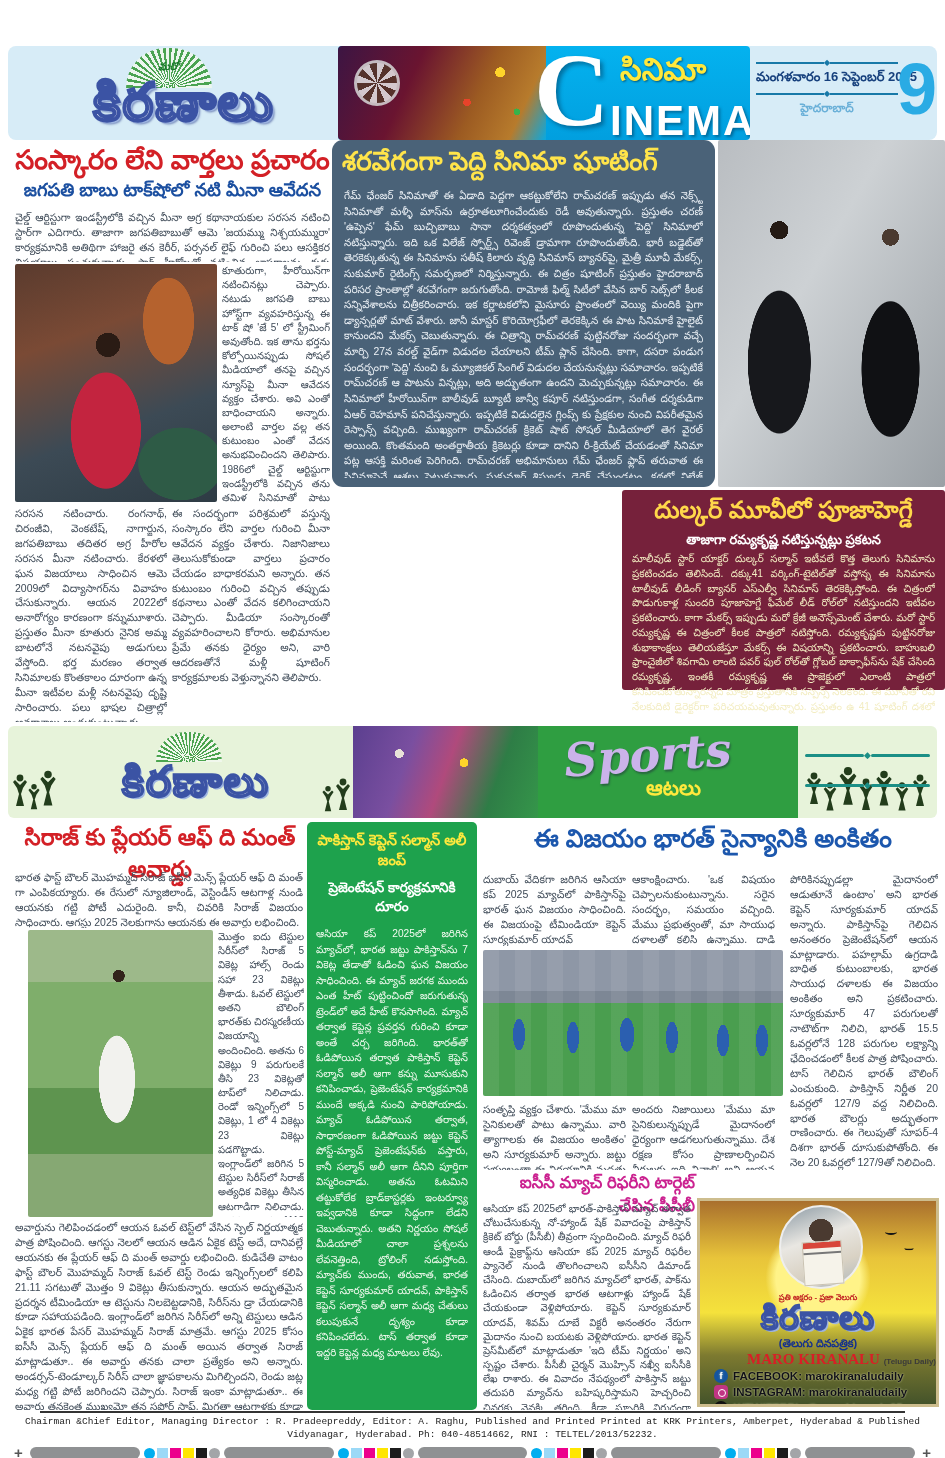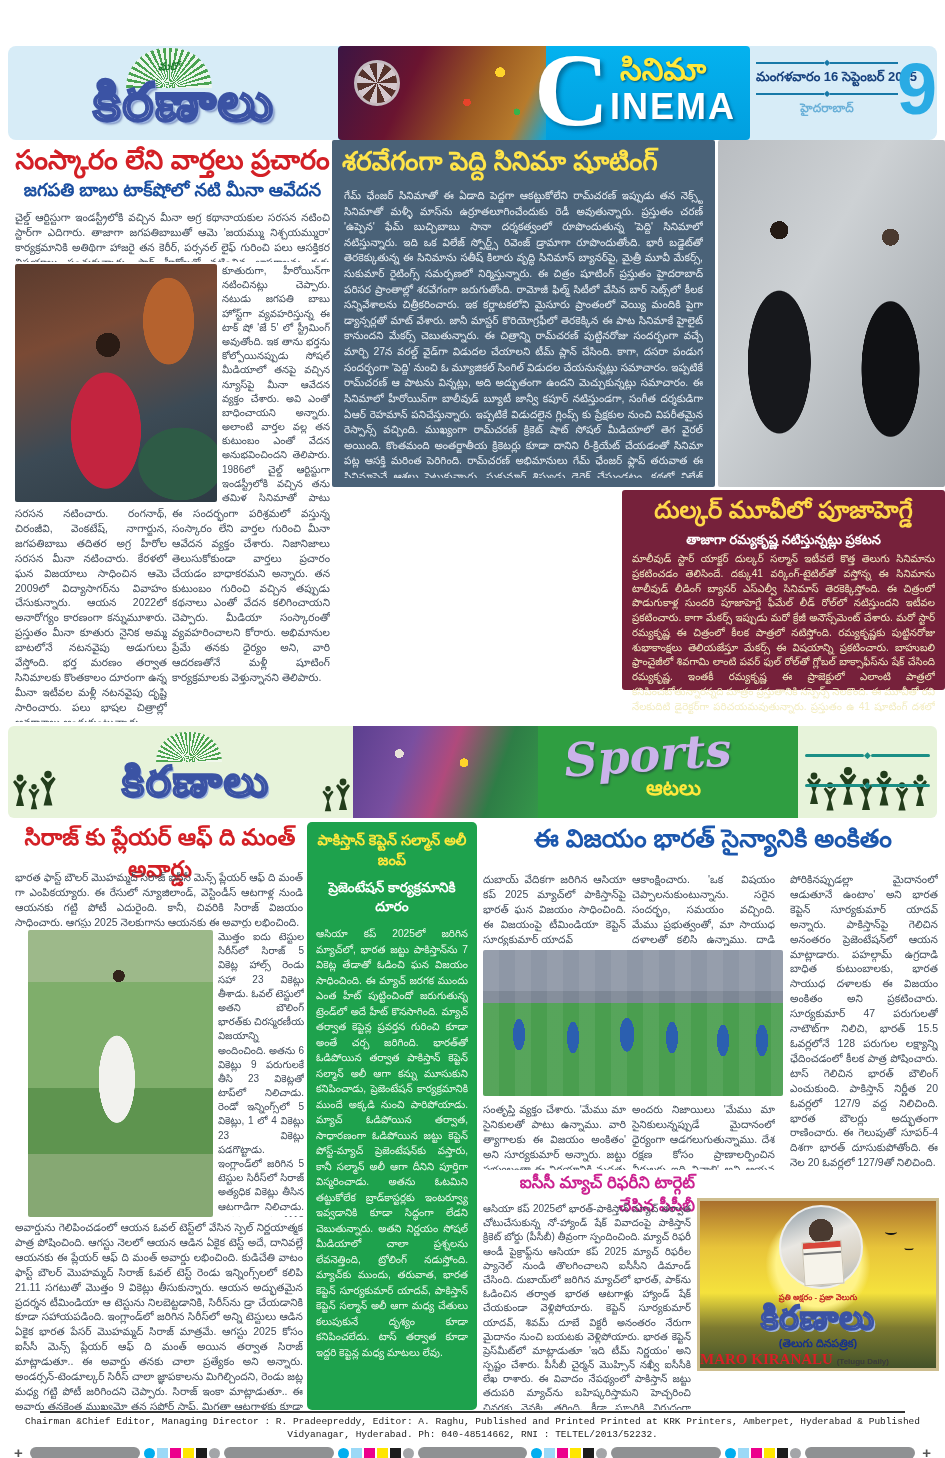--- a/index.html
+++ b/index.html
@@ -24,21 +24,21 @@
            background:radial-gradient(circle 9px at 78% 28%,#ffd42a 0 55%,transparent 56%),
                       radial-gradient(circle 7px at 62% 60%,#e8432a 0 55%,transparent 56%),
                       radial-gradient(circle 6px at 86% 70%,#37b24a 0 55%,transparent 56%),
                       linear-gradient(115deg,#3c1543 0%,#6a1430 35%,#9c5b22 65%,#b77b2c 85%,#0aa8e0 100%)}
   .reel{position:absolute;left:16px;top:14px;width:46px;height:46px;border-radius:50%;border:3px solid #d8d8d8;
         background:repeating-conic-gradient(#e8e8e8 0 22deg,#55382a 22deg 45deg);opacity:.85}
   .big-c{position:absolute;left:196px;top:-16px;font-size:104px;font-weight:bold;color:#fff;
          font-family:"Liberation Serif",serif;text-shadow:3px 3px 4px rgba(0,40,70,.45)}
   .sec-telugu{position:absolute;left:282px;top:6px;font-size:31px;font-weight:bold;color:#ffe83c;
               text-shadow:1px 1px 2px #00577d}
-  .sec-inema{position:absolute;left:272px;top:40px;font-size:36px;font-weight:bold;color:#fff;letter-spacing:2px;
+  .sec-inema{position:absolute;left:272px;top:51px;font-size:42px;font-weight:bold;color:#fff;letter-spacing:2px;
              text-shadow:2px 2px 3px rgba(0,40,70,.45)}
   .dategroup{position:absolute;left:748px;top:10px;width:142px;text-align:center}
   .dsep{display:flex;align-items:center;color:#1879a8;font-size:8px;margin:2px 0}
   .dsep::before,.dsep::after{content:"";flex:1;border-top:2px solid #1879a8}
   .date-text{font-size:13px;font-weight:bold;color:#16407d;white-space:nowrap}
   .city-text{font-size:12px;color:#6ab0d8;font-weight:bold;margin-top:3px}
   .pageno{position:absolute;left:889px;top:2px;font-size:72px;font-weight:bold;color:#2aabe4}
 
   
   .hl-red{font-weight:bold;color:#d32026;text-align:center}
@@ -76,21 +76,21 @@
      repeating-linear-gradient(90deg,rgba(255,255,255,.07) 0 16px,transparent 16px 32px),
      linear-gradient(#8e97a6 0 28%,#7d8795 28% 36%,#4a9e4f 36% 100%)}
   .ph-siraj{background:
      radial-gradient(ellipse 30px 72px at 48% 52%,#f2f2ee 0 60%,transparent 61%),
      radial-gradient(circle 10px at 49% 16%,#33241c 0 60%,transparent 61%),
      linear-gradient(#9db98a 0 18%,#7fae6b 18% 55%,#5e944f 55% 78%,#86a873 78% 100%)}
   .overlay-letters{position:absolute;left:0;top:6px;width:100%;text-align:center;font-size:9px;
                    letter-spacing:6px;color:#fff;text-shadow:0 0 2px #889;font-weight:bold}
 
   
-  .main-panel{background:#4a6278;border-radius:2px}
+  .main-panel{background:#4a6278;border-radius:11px}
   .maroon-box{background:#76213b;border-radius:3px}
   .green-box{background:#1ea24d;border-radius:5px;padding:10px 9px}
 
   
   .sports-banner{left:8px;top:714px;width:929px;height:92px;background:#e7f3da;border-radius:6px;overflow:hidden}
   .sb-logo{position:absolute;left:48px;top:32px;width:280px;text-align:center;font-size:42px;font-weight:bold;color:#fff;
            letter-spacing:2px;-webkit-text-stroke:2px #3b53a4;text-shadow:2px 2px 0 #9db4e0}
   .sb-sunburst{position:absolute;left:148px;top:6px;width:66px;height:30px;border-radius:66px 66px 0 0;
                background:repeating-conic-gradient(from -90deg at 50% 100%,#3a9b3f 0 4deg,#f2f8ee 4deg 9deg);opacity:.9}
   .sb-collage{position:absolute;left:345px;top:0;width:185px;height:92px;
@@ -98,34 +98,34 @@
                          radial-gradient(circle 8px at 60% 40%,#ffd42a 0 55%,transparent 56%),
                          linear-gradient(110deg,#5b3f8f 0%,#7a4fa0 30%,#b04a7c 50%,#2e7d46 75%,#35964a 100%)}
   .sb-green{position:absolute;left:530px;top:0;width:260px;height:92px;background:#2f9e41}
   .sb-script{position:absolute;left:26px;top:2px;font-family:"DejaVu Serif",serif;font-style:italic;font-weight:bold;
              font-size:46px;color:#cbb3ea;transform:rotate(-4deg);text-shadow:1px 2px 2px rgba(30,20,60,.4)}
   .sb-telugu{position:absolute;left:108px;top:50px;font-size:21px;font-weight:bold;color:#ffe93d}
   .sb-line{position:absolute;width:125px;display:flex;align-items:center;color:#1b8f86;font-size:9px}
   .sb-line::before,.sb-line::after{content:"";flex:1;border-top:3px solid #1b8f86;border-radius:2px}
 
   
-  .ad-box{left:697px;top:1186px;width:242px;height:173px;border:3px solid #cdbd8e;
+  .ad-box{left:697px;top:1186px;width:242px;height:209px;border:3px solid #cdbd8e;
           background:radial-gradient(circle 70px at 50% 38%,#fff388 0 60%,transparent 75%),
                      linear-gradient(#a96f2d 0%,#e8c43a 28%,#f5e23c 55%,#7d7a30 76%,#44532a 100%);overflow:hidden}
   .ad-circle{position:absolute;left:79px;top:4px;width:84px;height:84px;border-radius:50%;border:2px solid #eee;
              background:radial-gradient(circle 20px at 50% 30%,#4a3a30 0 60%,transparent 61%),
                         linear-gradient(160deg,#8c9aa4 0%,#e9e7e2 40%,#d9d2c4 70%,#aeb6ba 100%)}
   .ad-news{position:absolute;left:22px;top:34px;width:40px;height:44px;background:#f6f3ea;transform:rotate(-4deg);
            border:1px solid #c9c2b2;box-shadow:inset 0 6px 0 #d8463a, inset 0 10px 0 #f6f3ea, inset 0 12px 0 #777}
   .bird{position:absolute;width:12px;height:6px;border-bottom:2px solid #151515;border-radius:50%}
   .ad-tag{position:absolute;left:0;top:92px;width:100%;text-align:center;font-size:8px;color:#c22222;font-weight:bold}
   .ad-logo{position:absolute;left:0;top:98px;width:100%;text-align:center;font-size:33px;font-weight:bold;color:#fff;
            letter-spacing:1px;-webkit-text-stroke:1.6px #3b53a4;text-shadow:2px 2px 0 #9db4e0}
   .ad-sub{position:absolute;left:0;top:136px;width:100%;text-align:center;font-size:11px;font-weight:bold;color:#14308e}
-  .ad-name{position:absolute;left:0;top:150px;width:100%;text-align:left;font-family:"Liberation Serif",serif;
+  .ad-name{position:absolute;left:0;top:150px;width:100%;text-align:right;font-family:"Liberation Serif",serif;
            font-size:15px;font-weight:bold;color:#d81f26}
   .ad-name small{font-size:8px;color:#3a3a3a;font-family:"Liberation Sans",sans-serif}
   .ad-row{position:absolute;left:14px;width:220px;display:flex;align-items:center;gap:5px;
           font-size:11.5px;font-weight:bold;color:#101018;text-shadow:0 0 2px rgba(255,255,200,.8)}
   .icn{width:14px;height:14px;border-radius:50%;display:inline-flex;align-items:center;justify-content:center;
        color:#fff;font-size:9px;font-weight:bold;flex:0 0 14px}
   .icn-fb{background:#1455a0}
   .icn-ig{background:#c13584;border-radius:4px;position:relative}
   .icn-ig::after{content:"";position:absolute;left:4px;top:4px;width:6px;height:6px;border:1.4px solid #fff;border-radius:50%}
   .icn-x{background:#101010}

